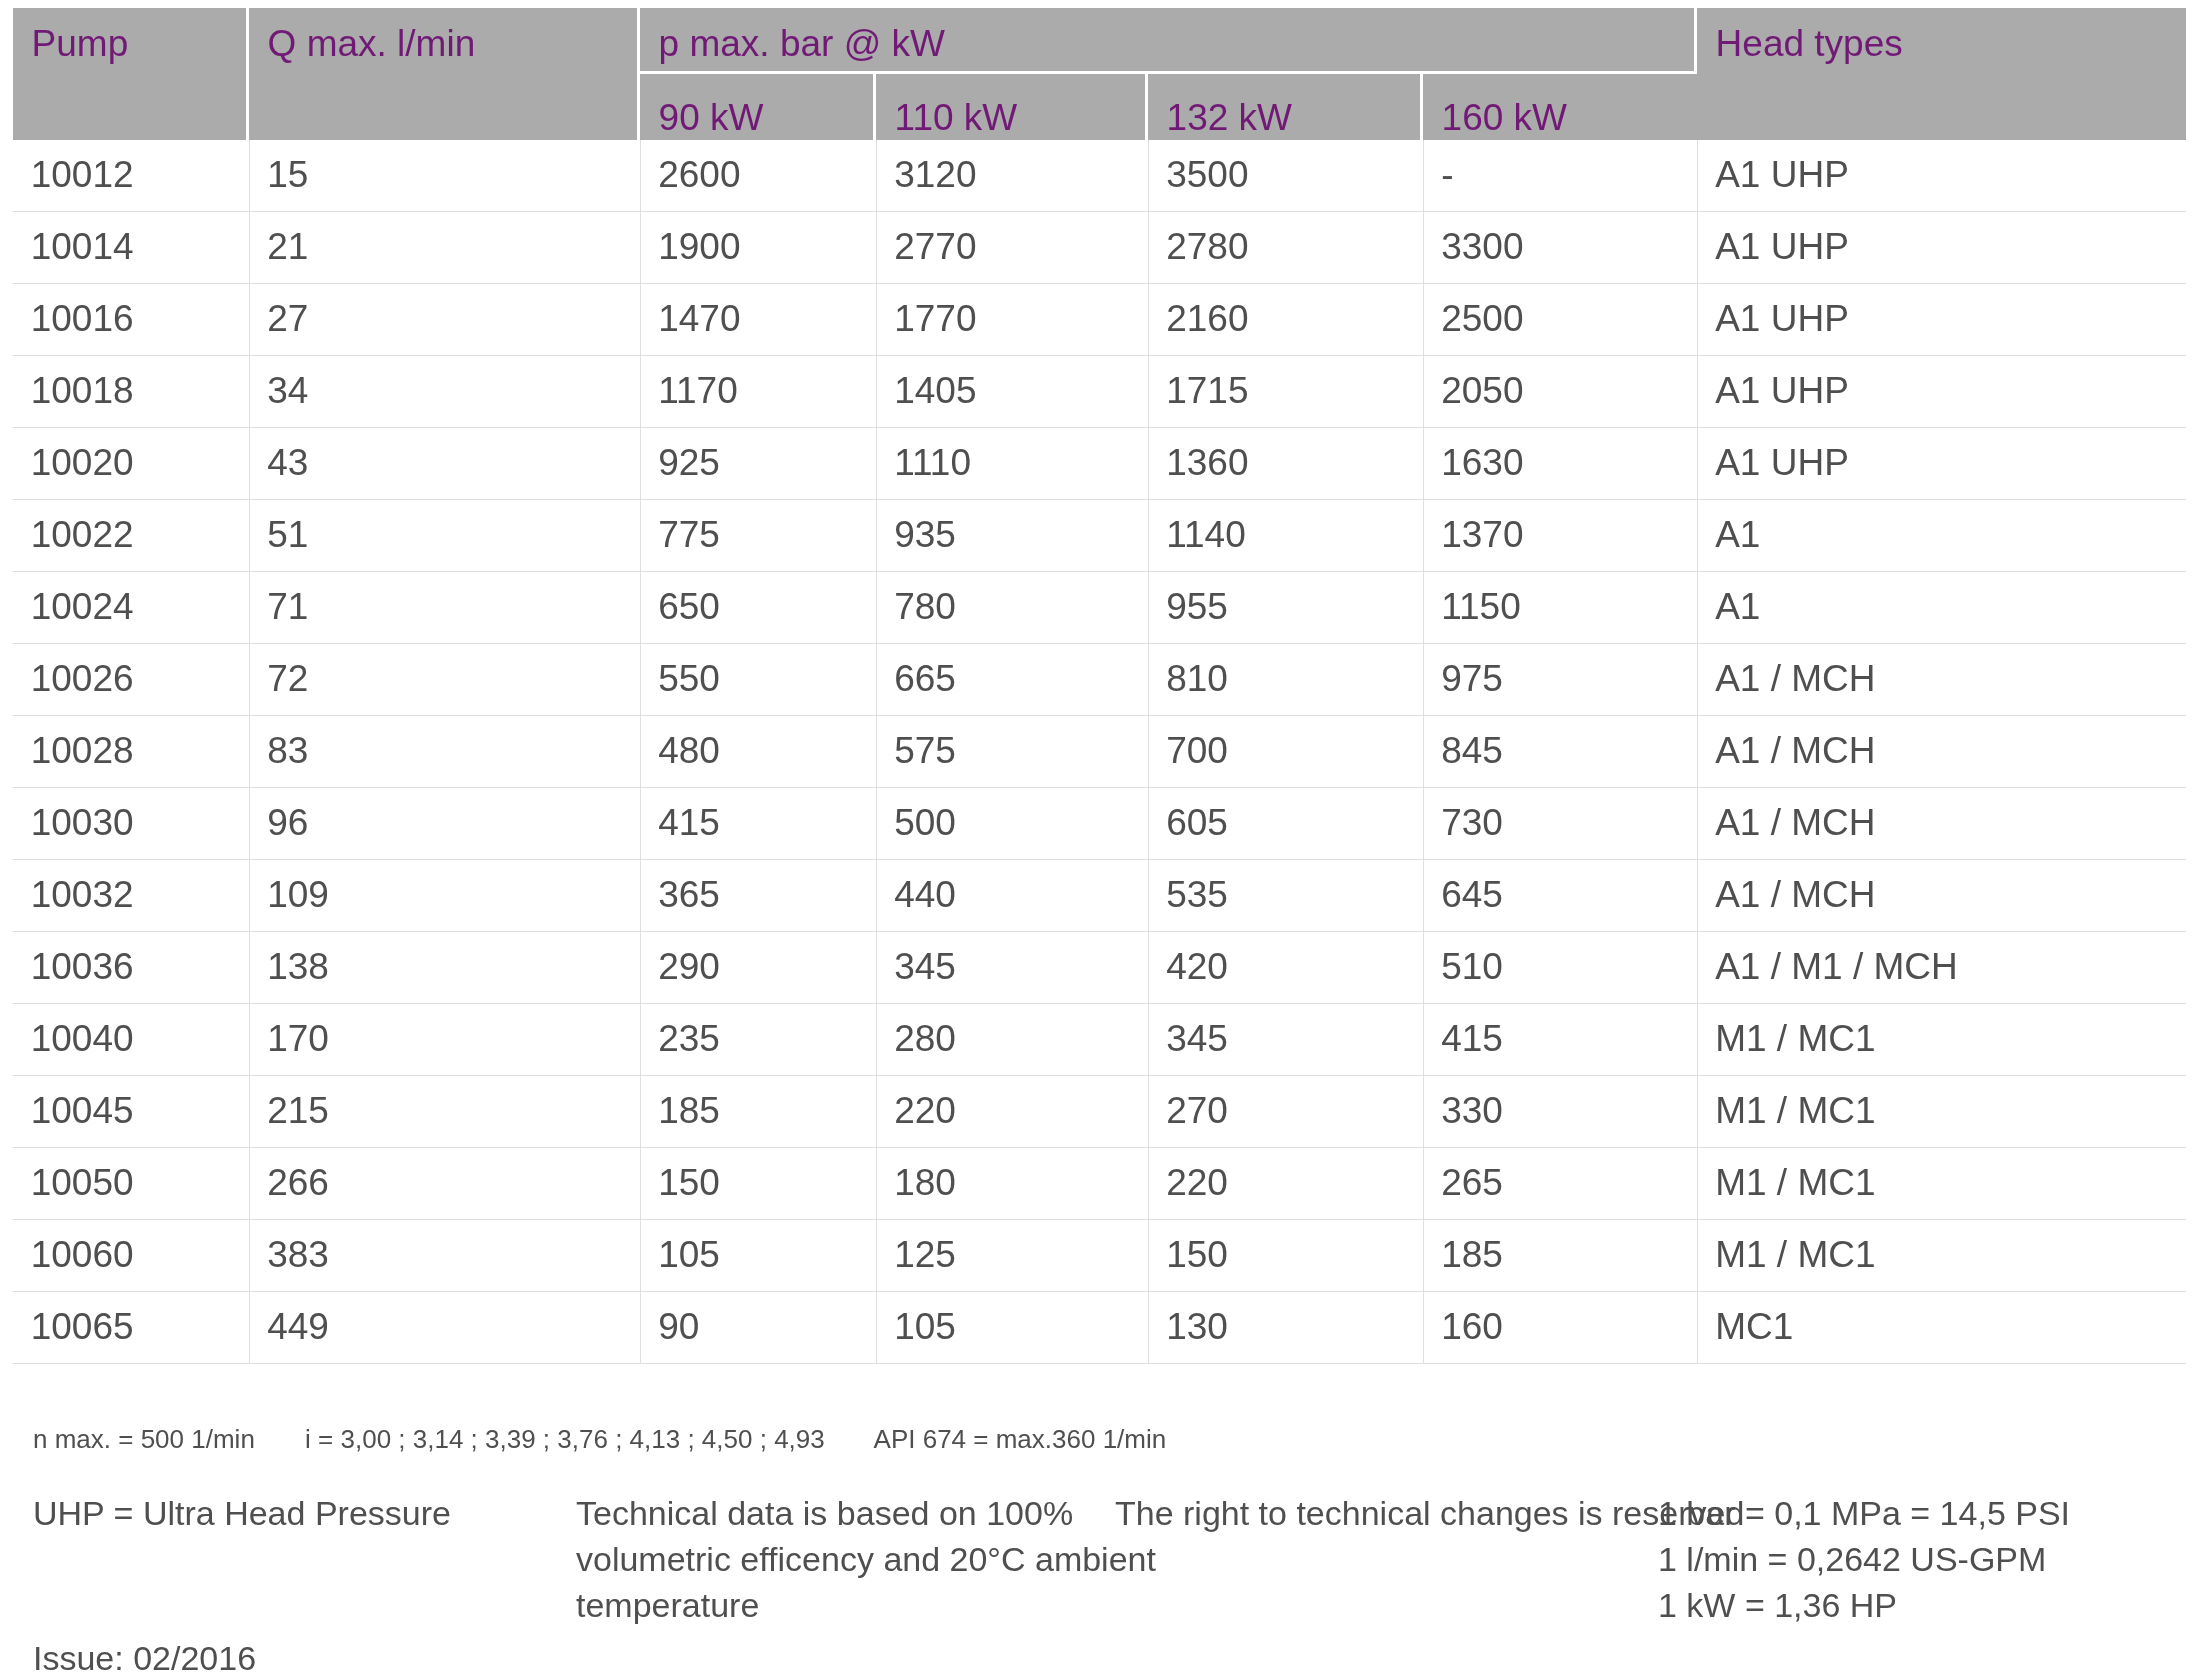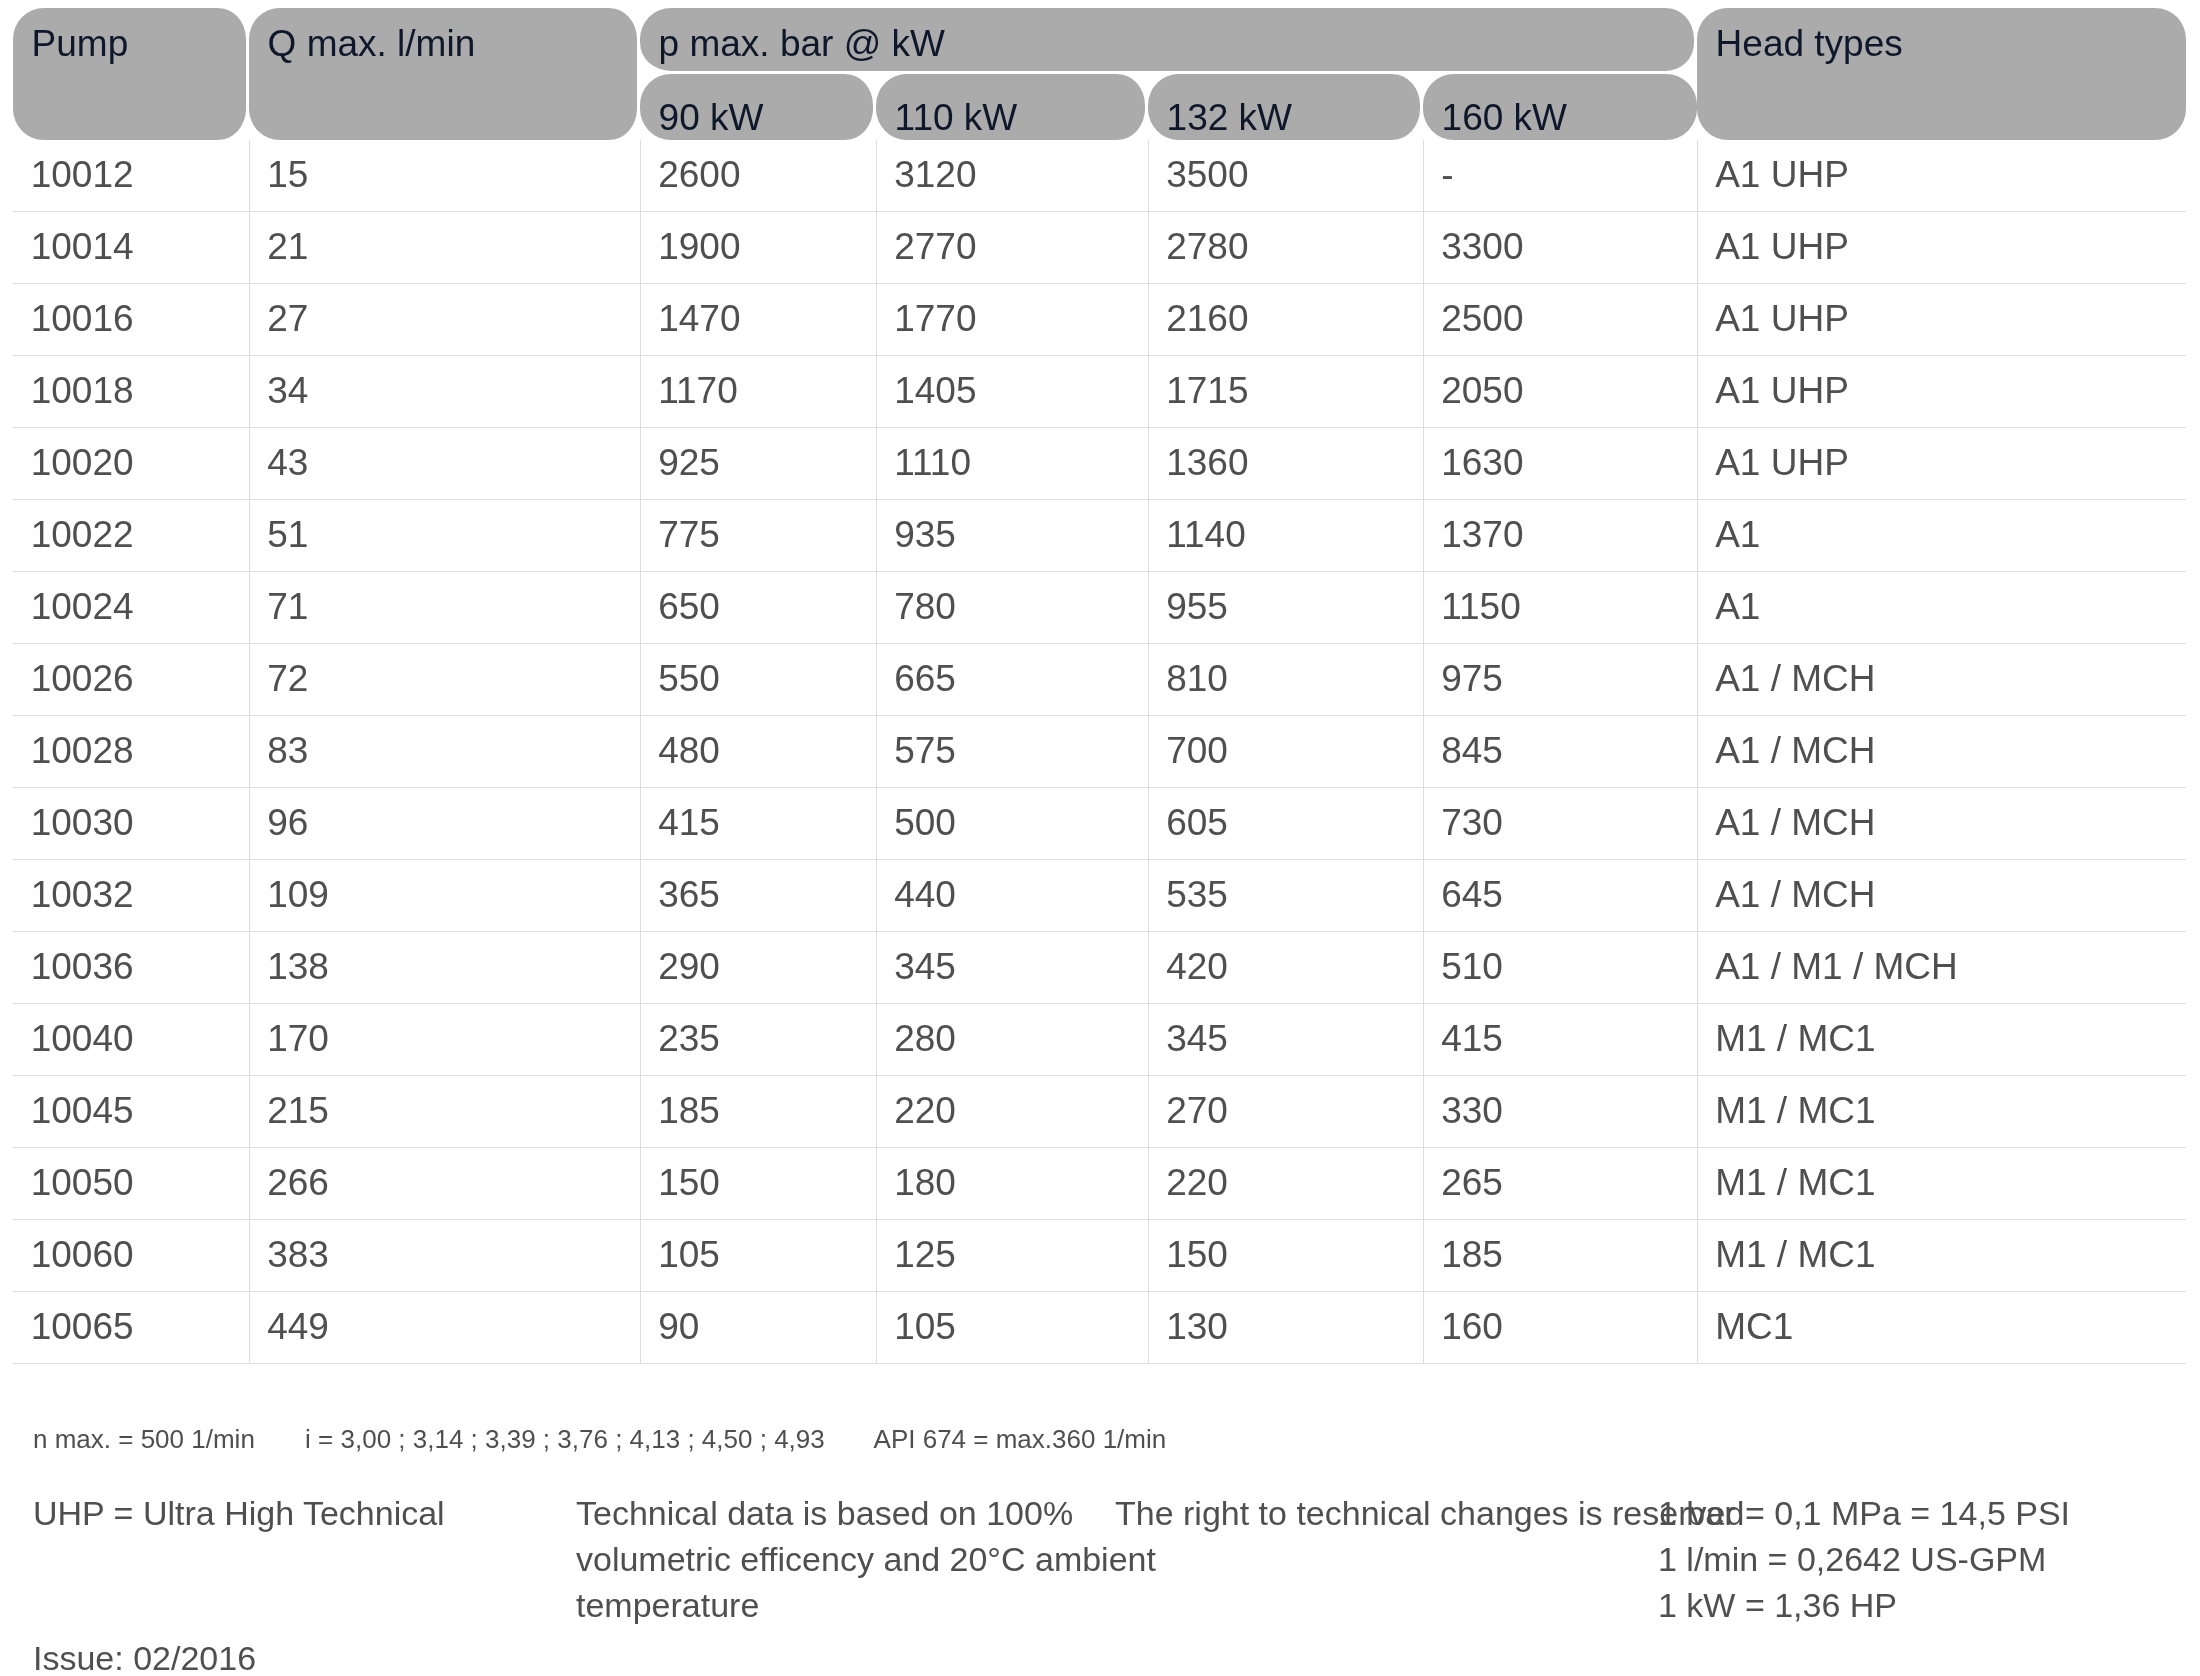--- a/index.html
+++ b/index.html
@@ -23,28 +23,27 @@
 
   
   .thead {
     display: grid;
     grid-template-columns: 236px 391px 236px 272px 275px 274px 1fr;
     grid-template-rows: 66px 66px;
     background: #ffffff;
   }
   .th {
     background: #ababab;
-    color: #0f172a;
+    color: #701a75;
     font-size: 37px;
     box-sizing: border-box;
     padding: 15px 0 0 18.6px;
     border-right: 3.7px solid #ffffff;
     white-space: nowrap;
     overflow: hidden;
-    border-radius: 31px;
   }
   .th:last-child { border-right: none; }
   .th-pump  { grid-column: 1; grid-row: 1 / 3; }
   .th-q     { grid-column: 2; grid-row: 1 / 3; }
   .th-pgrp  { grid-column: 3 / 7; grid-row: 1; border-bottom: 3.7px solid #ffffff; }
   .th-head  { grid-column: 7; grid-row: 1 / 3; border-right: none; }
   .th-kw    { grid-row: 2; padding-top: 23px; }
   .th-kw90  { grid-column: 3; }
   .th-kw110 { grid-column: 4; }
   .th-kw132 { grid-column: 5; }
@@ -288,21 +287,21 @@
   </div>
 
   <div class="note-line">
     <span class="seg">n max. = 500 1/min</span>
     <span class="seg">i = 3,00 ; 3,14 ; 3,39 ; 3,76 ; 4,13 ; 4,50 ; 4,93</span>
     <span class="seg">API 674 = max.360 1/min</span>
   </div>
 
   <div class="footer-cols">
     <div>
-      <div class="fline">UHP = Ultra High Technical</div>
+      <div class="fline">UHP = Ultra Head Pressure</div>
     </div>
     <div>
       <div class="fline">Technical data is based on 100%</div>
       <div class="fline">volumetric efficency and 20°C ambient</div>
       <div class="fline">temperature</div>
     </div>
     <div>
       <div class="fline">The right to technical changes is reserved</div>
     </div>
     <div>

